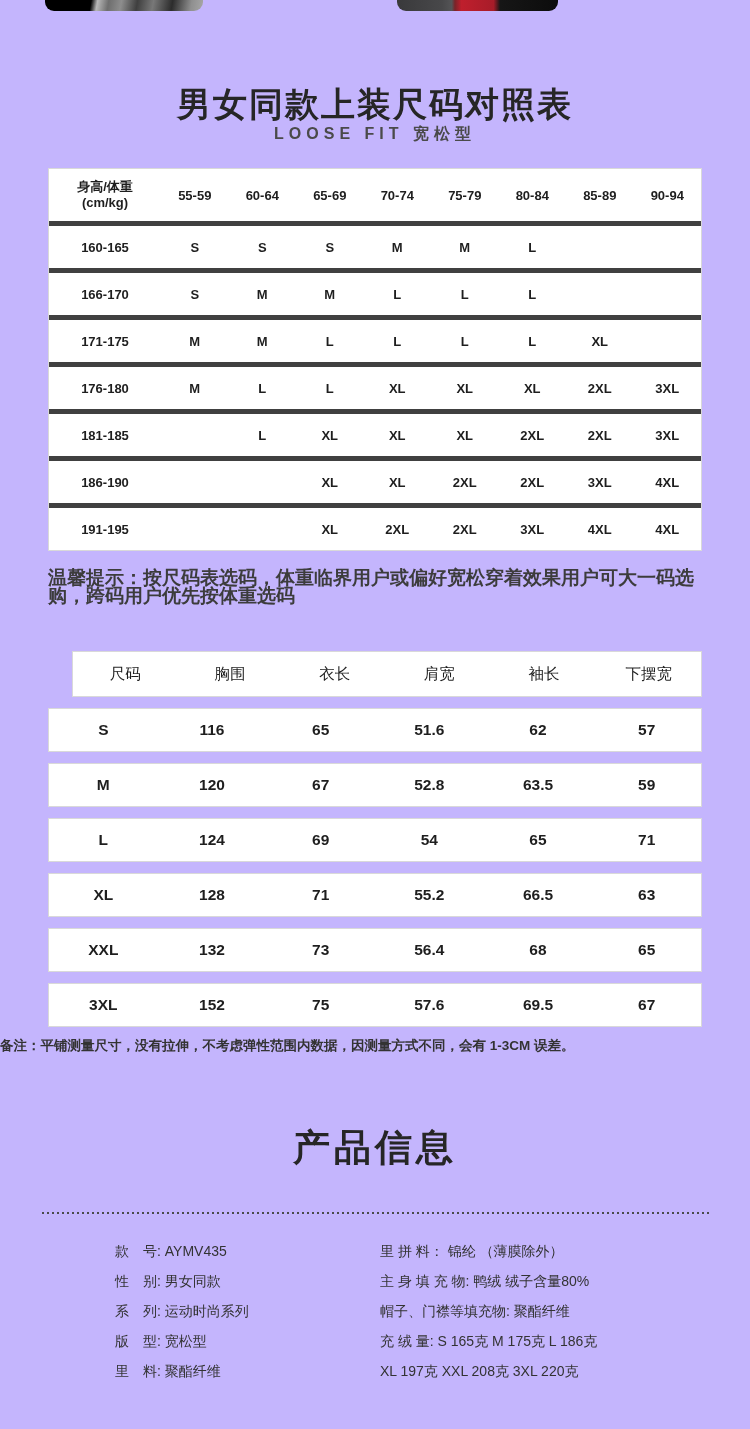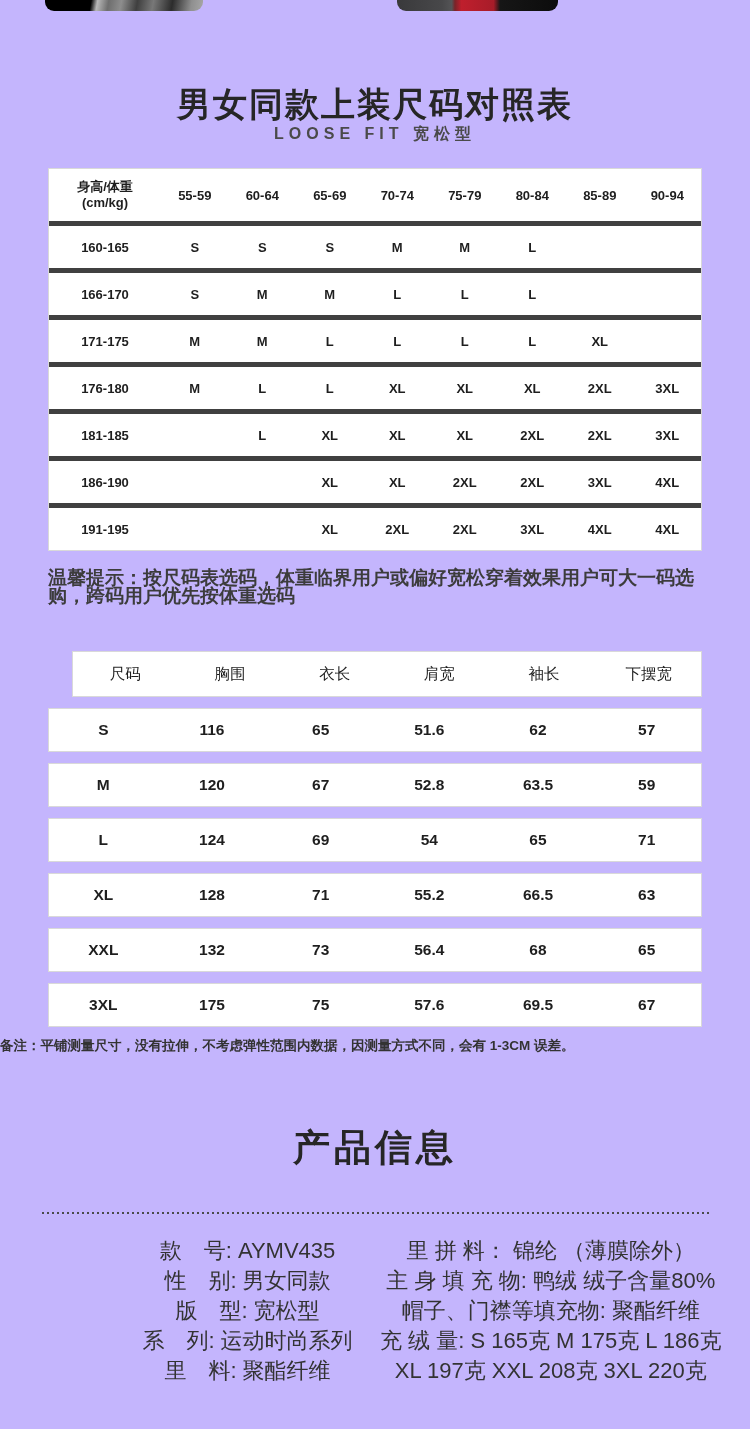--- a/index.html
+++ b/index.html
@@ -38,21 +38,21 @@
   .meas .mcolhead { font-size:15.5px; font-weight:400; }
   .meas .msize, .meas .mval { font-size:15.5px; font-weight:700; }
 
   .note { margin-top:10px; font-size:13.5px; font-weight:600; color:#333; line-height:17px; }
 
   
   .info-title { margin-top:70px; text-align:center; font-size:37px; font-weight:800; letter-spacing:4px; color:#262626; line-height:48px; }
   .dotted { margin:40px 38px 0 42px; height:2px;
     background-image:repeating-linear-gradient(90deg,#4a4a4a 0 2px,transparent 2px 5px); }
   .info-grid { display:flex; padding:22px 40px 0 115px; }
-  .info-col { line-height:30px; font-size:22px; color:#333;text-align:center; }
+  .info-col { line-height:30px; font-size:14px; color:#333; }
   .info-col.left { width:265px; flex:none; }
   .info-col.right { flex:1; }
   .info-label { color:#333; }
   .info-value { color:#333; }
   .info-line { white-space:nowrap; }
 </style>
 </head>
 <body>
 
 <div class="page">
@@ -210,40 +210,40 @@
         <div class="mrow">
           <div class="cell msize">XXL</div>
           <div class="cell mval">132</div>
           <div class="cell mval">73</div>
           <div class="cell mval">56.4</div>
           <div class="cell mval">68</div>
           <div class="cell mval">65</div>
         </div>
         <div class="mrow">
           <div class="cell msize">3XL</div>
-          <div class="cell mval">175</div>
+          <div class="cell mval">152</div>
           <div class="cell mval">75</div>
           <div class="cell mval">57.6</div>
           <div class="cell mval">69.5</div>
           <div class="cell mval">67</div>
         </div>
       </div>
   </div>
 
   <div class="note">备注：平铺测量尺寸，没有拉伸，不考虑弹性范围内数据，因测量方式不同，会有 1-3CM 误差。</div>
 
   <div class="info-title">产品信息</div>
   <div class="dotted"></div>
 
   <div class="info-grid">
     <div class="info-col left" id="info-left">
         <div class="info-line"><span class="info-label">款　号: </span><span class="info-value">AYMV435</span></div>
         <div class="info-line"><span class="info-label">性　别: </span><span class="info-value">男女同款</span></div>
+        <div class="info-line"><span class="info-label">系　列: </span><span class="info-value">运动时尚系列</span></div>
         <div class="info-line"><span class="info-label">版　型: </span><span class="info-value">宽松型</span></div>
-        <div class="info-line"><span class="info-label">系　列: </span><span class="info-value">运动时尚系列</span></div>
         <div class="info-line"><span class="info-label">里　料: </span><span class="info-value">聚酯纤维</span></div>
       </div>
     <div class="info-col right" id="info-right">
         <div class="info-line"><span class="info-label">里 拼 料： </span><span class="info-value">锦纶 （薄膜除外）</span></div>
         <div class="info-line"><span class="info-label">主 身 填 充 物: </span><span class="info-value">鸭绒 绒子含量80%</span></div>
         <div class="info-line"><span class="info-label">帽子、门襟等填充物: </span><span class="info-value">聚酯纤维</span></div>
         <div class="info-line"><span class="info-label">充 绒 量: </span><span class="info-value">S 165克 M 175克 L 186克</span></div>
         <div class="info-line"><span class="info-value">XL 197克 XXL 208克 3XL 220克</span></div>
       </div>
   </div>

